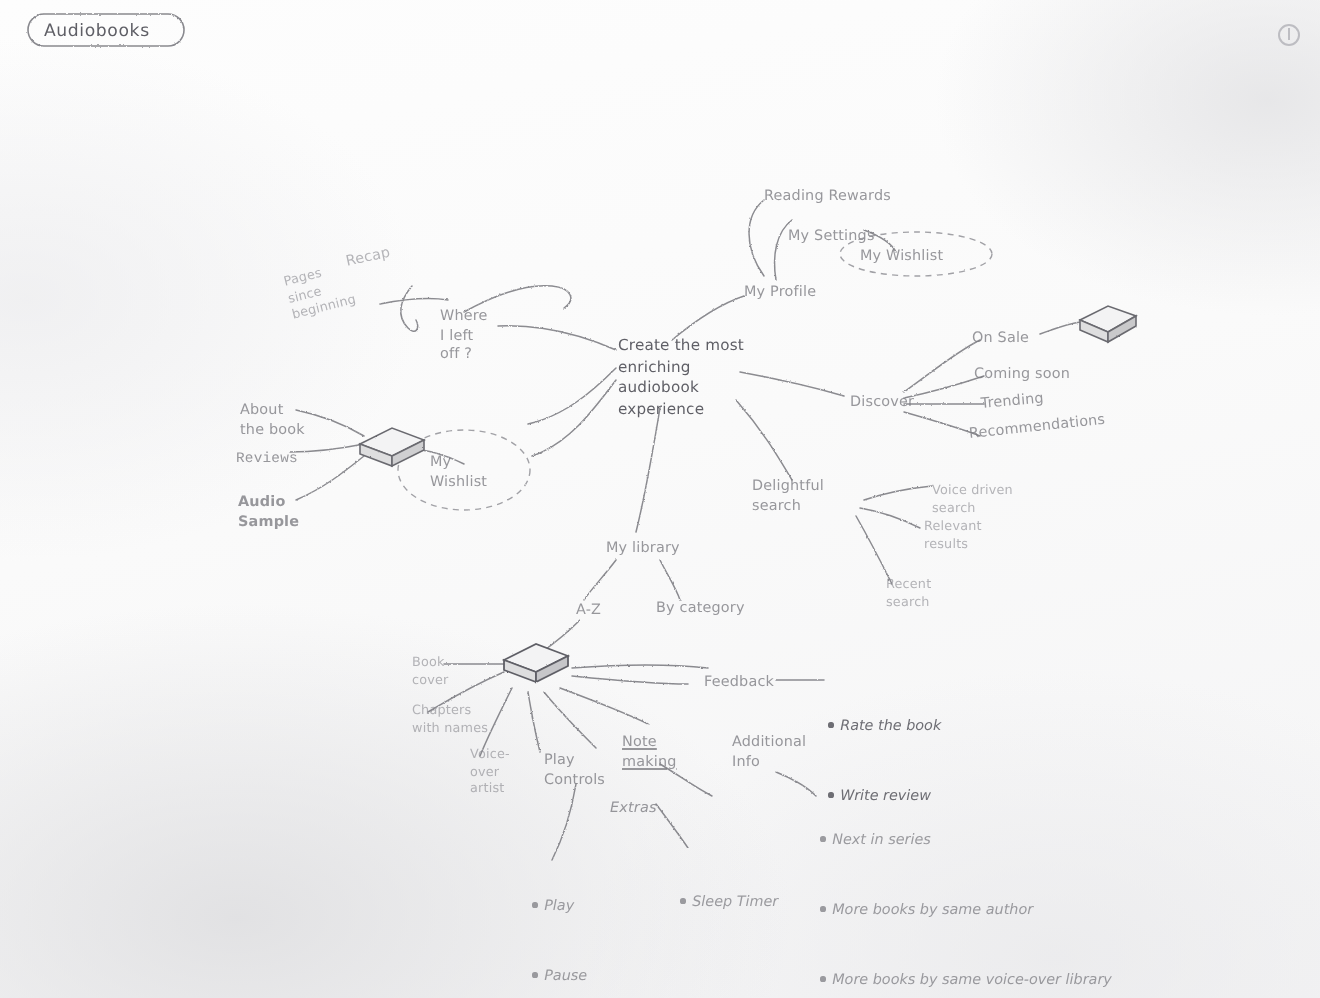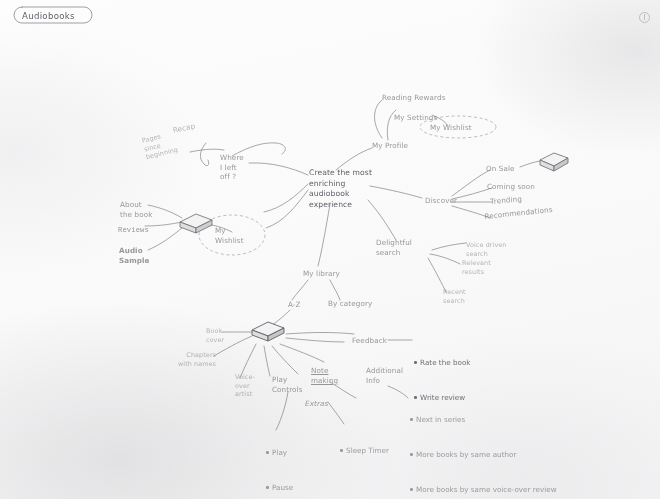--- a/index.html
+++ b/index.html
@@ -39,20 +39,21 @@
   }
   .lbl.faint { opacity: 0.62; color: #8a8a90; }
   .lbl.mid   { opacity: 0.78; color: #7b7b81; }
   .lbl.dark  { opacity: 1;    color: #5f5f66; }
   .bullets {
     position: absolute;
     color: #6e6e74;
     font-size: 7.2px;
     line-height: 11.6px;
     white-space: pre;
+    font-style: italic;
   }
   .bullets .bl { display: block; }
   .bullets .dot {
     display: inline-block;
     width: 2.6px; height: 2.6px;
     border-radius: 50%;
     background: #6e6e74;
     vertical-align: middle;
     margin-right: 3.5px;
     margin-bottom: 1px;
@@ -227,21 +228,21 @@
 results</div>
   <div class="lbl faint" style="left:443px; top:288px; font-size:6.4px;">Recent
 search</div>
 
   <div class="lbl mid" style="left:303px; top:269px;">My library</div>
   <div class="lbl mid" style="left:288px; top:300px;">A-Z</div>
   <div class="lbl mid" style="left:328px; top:299px;">By category</div>
 
   <div class="lbl faint" style="left:206px; top:327px; font-size:6.4px;">Book
 cover</div>
-  <div class="lbl faint" style="left:178px; top:351px; font-size:6.4px;text-align:right;">Chapters
+  <div class="lbl faint" style="left:206px; top:351px; font-size:6.4px;">Chapters
 with names</div>
   <div class="lbl faint" style="left:235px; top:373px; font-size:6.4px;">Voice-
 over
 artist</div>
   <div class="lbl mid" style="left:272px; top:375px;">Play
 Controls</div>
   <div class="lbl mid" style="left:305px; top:399px;font-style:italic;">Extras</div>
   <div class="lbl mid" style="left:311px; top:366px;text-decoration:underline;">Note
 making</div>
   <div class="lbl mid" style="left:366px; top:366px;">Additional
@@ -263,17 +264,17 @@
     <span class="bl"><span class="dot"></span><span>Pause</span></span>
     
     
     
     
   </div>
 
   <div class="bullets faint" style="left:410px; top:391px;">
     <span class="bl"><span class="dot"></span><span>Next in series</span></span>
     <span class="bl"><span class="dot"></span><span>More books by same author</span></span>
-    <span class="bl"><span class="dot"></span><span>More books by same voice-over review</span></span>
+    <span class="bl"><span class="dot"></span><span>More books by same voice-over library</span></span>
     
   </div>
 
 </div>
 
 </body></html>

